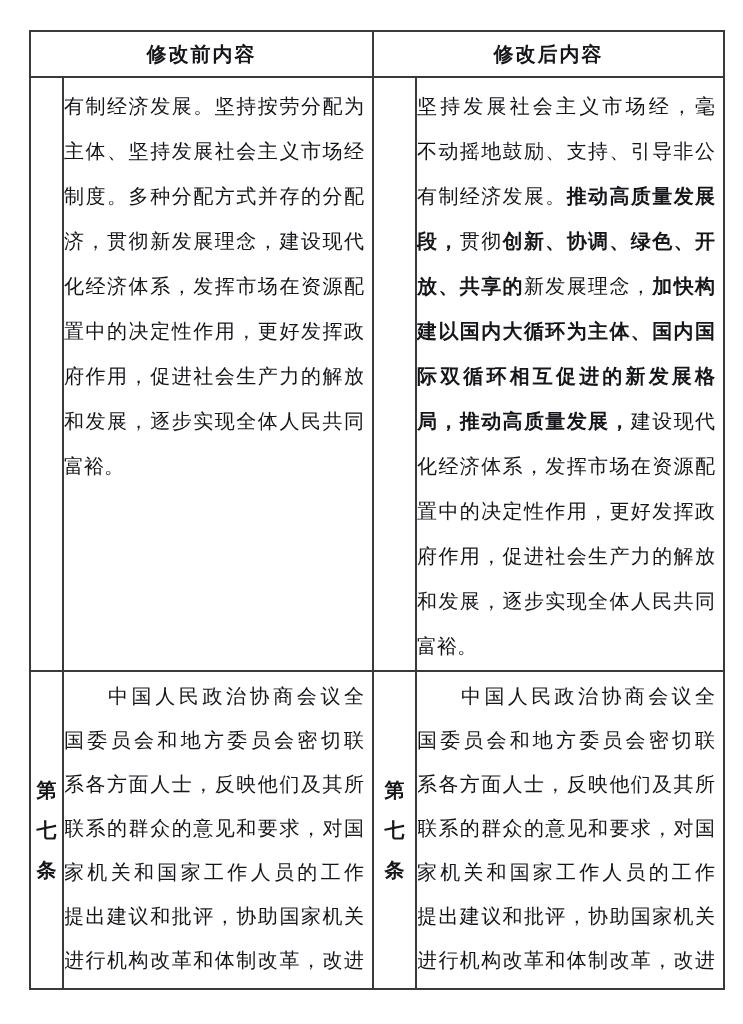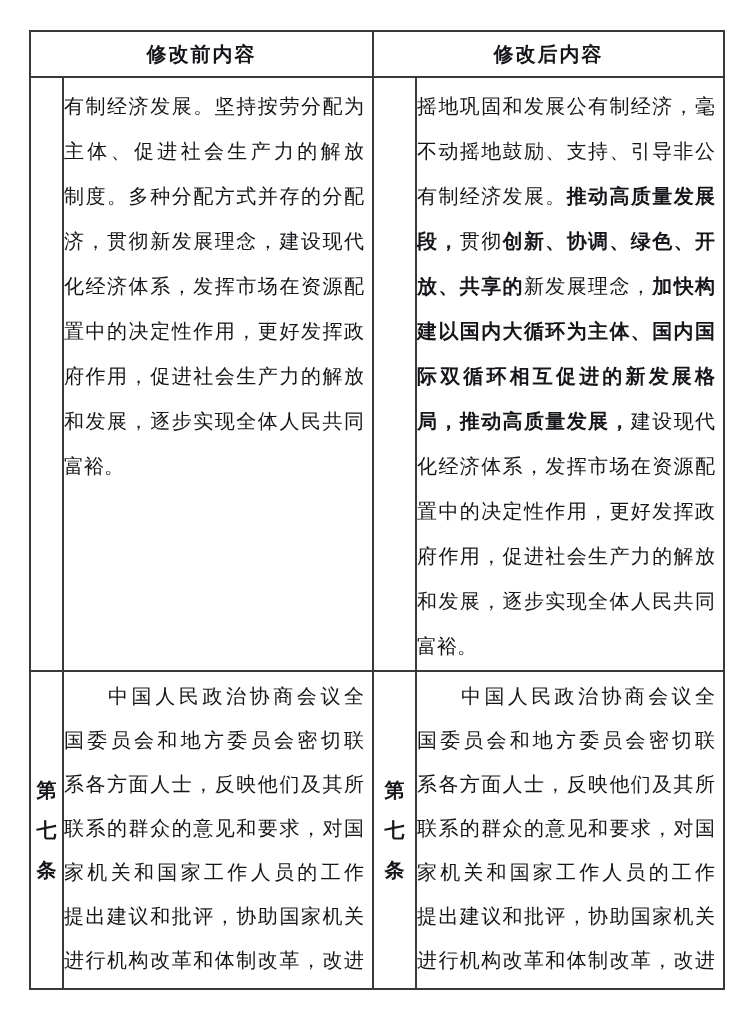--- a/index.html
+++ b/index.html
@@ -16,21 +16,21 @@
   th,td{border:2px solid #3a3a3a;padding:0;}
   tr.hdr{height:46px;}
   tr.r0{height:594px;}
   tr.r1{height:318px;}
   th.hcell{
     font-family:"DejaVu Sans","Liberation Sans",sans-serif;
     font-weight:700;font-size:20px;letter-spacing:2px;
     text-align:center;vertical-align:middle;
   }
   td.cell{vertical-align:top;padding:6px 8px 0 0;overflow:hidden;}
-  tr.r1 td.cell{padding-top:2px;}
+  tr.r1 td.cell{padding-top:2px;border-radius:19px;}
   .line{font-size:20px;text-align:justify;line-height:45px;}
   tr.r1 .line{line-height:44px;}
   .stretch{text-align-last:justify;}
   .indent{text-indent:2.2em;}
   span.b{
     font-family:"DejaVu Sans","Liberation Sans",sans-serif;
     font-weight:700;
   }
   td.lbl{vertical-align:middle;text-align:center;overflow:hidden;}
   .vchar{
@@ -52,32 +52,32 @@
     <tr class="hdr">
       <th class="hcell" colspan="2">修改前内容</th>
       <th class="hcell" colspan="2">修改后内容</th>
     </tr>
   </thead>
   <tbody>
       <tr class="r0">
         <td class="lbl"></td>
         <td class="cell">
           <div class="line stretch"><span class="r">有制经济发展。坚持按劳分配为</span></div>
-          <div class="line stretch"><span class="r">主体、促进社会生产力的解放</span></div>
+          <div class="line stretch"><span class="r">主体、坚持发展社会主义市场经</span></div>
           <div class="line stretch"><span class="r">制度。多种分配方式并存的分配</span></div>
           <div class="line stretch"><span class="r">济，贯彻新发展理念，建设现代</span></div>
           <div class="line stretch"><span class="r">化经济体系，发挥市场在资源配</span></div>
           <div class="line stretch"><span class="r">置中的决定性作用，更好发挥政</span></div>
           <div class="line stretch"><span class="r">府作用，促进社会生产力的解放</span></div>
           <div class="line stretch"><span class="r">和发展，逐步实现全体人民共同</span></div>
           <div class="line"><span class="r">富裕。</span></div>
         </td>
         <td class="lbl"></td>
         <td class="cell">
-          <div class="line stretch"><span class="r">摇地巩固和发展公有制经济，毫</span></div>
+          <div class="line stretch"><span class="r">坚持发展社会主义市场经，毫</span></div>
           <div class="line stretch"><span class="r">不动摇地鼓励、支持、引导非公</span></div>
           <div class="line stretch"><span class="r">有制经济发展。</span><span class="b">推动高质量发展</span></div>
           <div class="line stretch"><span class="b">段，</span><span class="r">贯彻</span><span class="b">创新、协调、绿色、开</span></div>
           <div class="line stretch"><span class="b">放、共享的</span><span class="r">新发展理念，</span><span class="b">加快构</span></div>
           <div class="line stretch"><span class="b">建以国内大循环为主体、国内国</span></div>
           <div class="line stretch"><span class="b">际双循环相互促进的新发展格</span></div>
           <div class="line stretch"><span class="b">局，推动高质量发展，</span><span class="r">建设现代</span></div>
           <div class="line stretch"><span class="r">化经济体系，发挥市场在资源配</span></div>
           <div class="line stretch"><span class="r">置中的决定性作用，更好发挥政</span></div>
           <div class="line stretch"><span class="r">府作用，促进社会生产力的解放</span></div>

